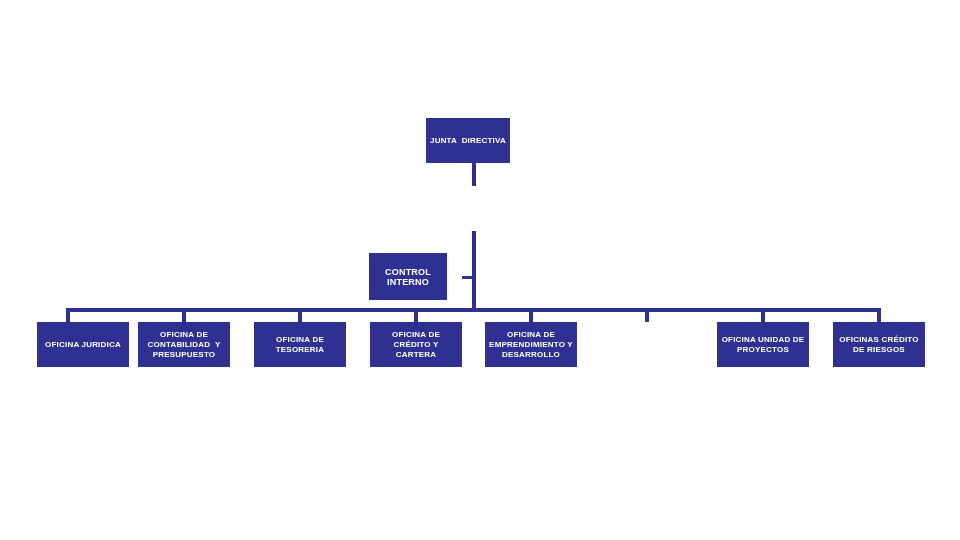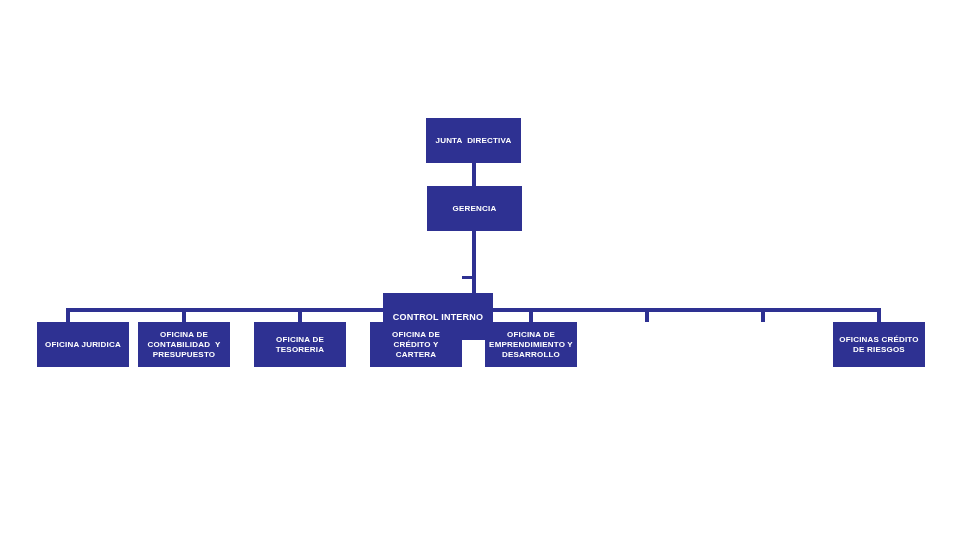--- a/index.html
+++ b/index.html
@@ -26,23 +26,23 @@
     text-align: center;
   }
   .node .lbl {
     font-weight: bold;
     font-size: 8px;
     line-height: 10px;
     white-space: pre-wrap;
     text-align: center;
     letter-spacing: 0.2px;
   }
-  .node-junta    { left: 426px; top: 118px; width: 95px; height: 45px; }
+  .node-junta    { left: 426px; top: 118px; width: 84px; height: 45px; }
   .node-gerencia { left: 427px; top: 186px; width: 95px; height: 45px; }
-  .node-control  { left: 383px; top: 253px; width: 110px; height: 47px; margin-top: 40px; }
+  .node-control  { left: 369px; top: 253px; width: 78px; height: 47px; }
   .node-control .lbl { font-size: 9px; }
   .node-office   { top: 322px; width: 92px; height: 45px; padding: 2px; }
 
   .connector {
     position: absolute;
     background: #2E3192;
   }
   .conn-junta-gerencia { left: 472px; top: 163px; width: 4px;  height: 23px; }
   .conn-gerencia-bus   { left: 472px; top: 231px; width: 4px;  height: 81px; }
   .conn-control        { left: 462px; top: 276px; width: 11px; height: 3px; }
@@ -64,23 +64,20 @@
   <div class="connector conn-stub" style="left:414px"></div>
   <div class="connector conn-stub" style="left:529px"></div>
   <div class="connector conn-stub" style="left:645px"></div>
   <div class="connector conn-stub" style="left:761px"></div>
   <div class="connector conn-stub" style="left:877px"></div>
 
   <div class="node node-junta">
     <span class="lbl">JUNTA  DIRECTIVA</span>
   </div>
 
-  <div class="node node-gerencia">
-    <span class="lbl">GERENCIA</span>
-  </div>
 
   <div class="node node-control">
     <span class="lbl">CONTROL INTERNO</span>
   </div>
 
   <div class="node node-office" style="left:37px">
     <span class="lbl">OFICINA JURIDICA</span>
   </div>
   <div class="node node-office" style="left:138px">
     <span class="lbl">OFICINA DE
@@ -94,18 +91,22 @@
   <div class="node node-office" style="left:370px">
     <span class="lbl">OFICINA DE
 CRÉDITO Y
 CARTERA</span>
   </div>
   <div class="node node-office" style="left:485px">
     <span class="lbl">OFICINA DE
 EMPRENDIMIENTO Y
 DESARROLLO</span>
   </div>
+  <div class="node node-office" style="left:717px">
+    <span class="lbl">OFICINA UNIDAD DE
+PROYECTOS</span>
+  </div>
   <div class="node node-office" style="left:833px">
     <span class="lbl">OFICINAS CRÉDITO
 DE RIESGOS</span>
   </div>
 
 </div>
 
 </body></html>

